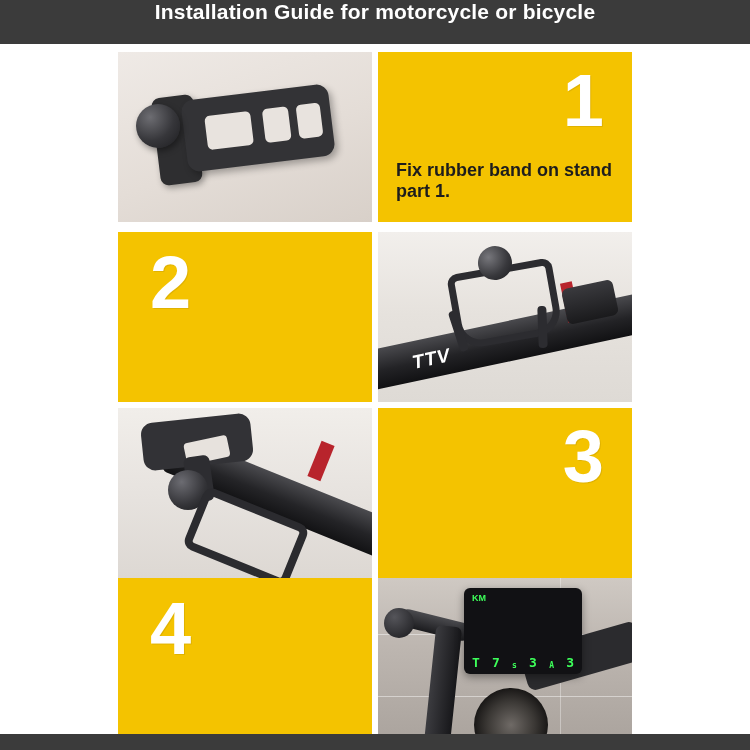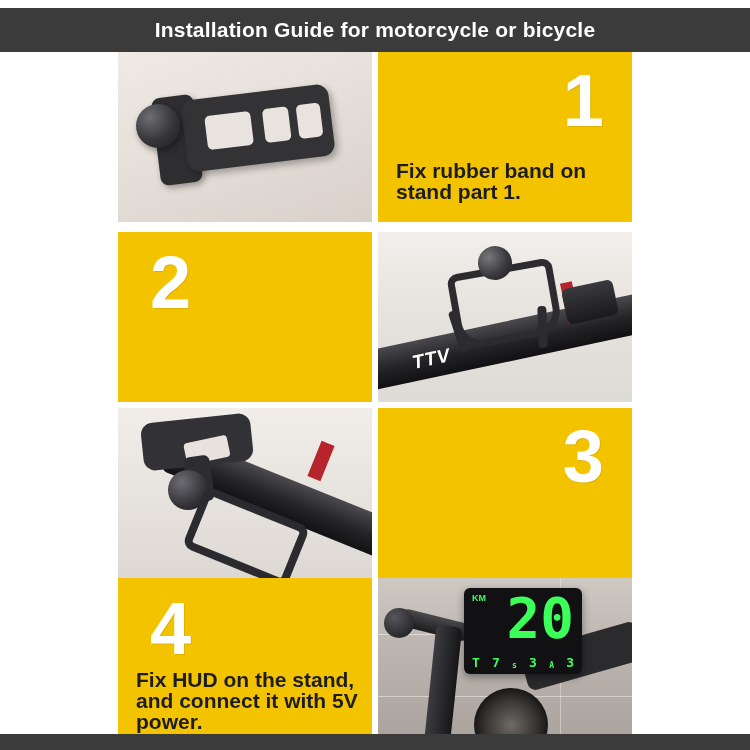--- a/index.html
+++ b/index.html
@@ -17,26 +17,25 @@
   .page {
     width: 750px;
     height: 750px;
     position: relative;
     background: #ffffff;
     box-sizing: border-box;
   }
   
   .header {
     position: absolute;
-    left: 0; top: 8px;
+    left: 0; top: 0;
     width: 750px;
     height: 44px;
     background: #3b3b3b;
     display: flex;
-    align-items: center;
     justify-content: center;
   }
   .header-title {
     color: #ffffff;
     font-size: 21px;
     font-weight: bold;
     letter-spacing: .2px;
     text-align: center;
   }
   
@@ -90,21 +89,21 @@
     text-shadow: 1px 1px 0 #e0b200;
   }
   .panel.right .panel-num { right: 28px; top: 12px; }
   .panel.left  .panel-num { left: 32px;  top: 14px; }
 
   .panel-text {
     position: absolute;
     left: 18px;
     right: 14px;
     bottom: 16px;
-    font-size: 21px;
+    font-size: 18px;
     font-weight: bold;
     color: #1d1d1d;
     line-height: 21px;
   }
   .panel.right .panel-text { bottom: 20px; }
 
   
   .ph-bg { position: absolute; inset: 0; }
 
   
@@ -340,35 +339,33 @@
       <div class="clampB"></div>
     </div>
     <div class="panel right">
       <div class="panel-num">3</div>
     </div>
   </div>
 
   <div class="step step4">
     <div class="panel left">
       <div class="panel-num">4</div>
-      <div class="panel-text">Fix HUD on the stand, and connect it with 5V power.</div>
     </div>
     <div class="photo right p4">
       <div class="ph-bg"></div>
       <div class="tile-h" style="top:56px"></div>
       <div class="tile-h" style="top:118px"></div>
       <div class="tile-v" style="left:182px"></div>
       <div class="deck"></div>
       <div class="handle"></div>
       <div class="mirror"></div>
       <div class="stem"></div>
       <div class="wheel"></div>
       <div class="hud">
         <div class="hud-km">KM</div>
-        <div class="hud-speed">20</div>
         <div class="hud-row">
           <span>T</span>
           <span>7</span>
           <span class="sm">s</span>
           <span>3</span>
           <span class="sm">A</span>
           <span>3</span>
         </div>
       </div>
     </div>

